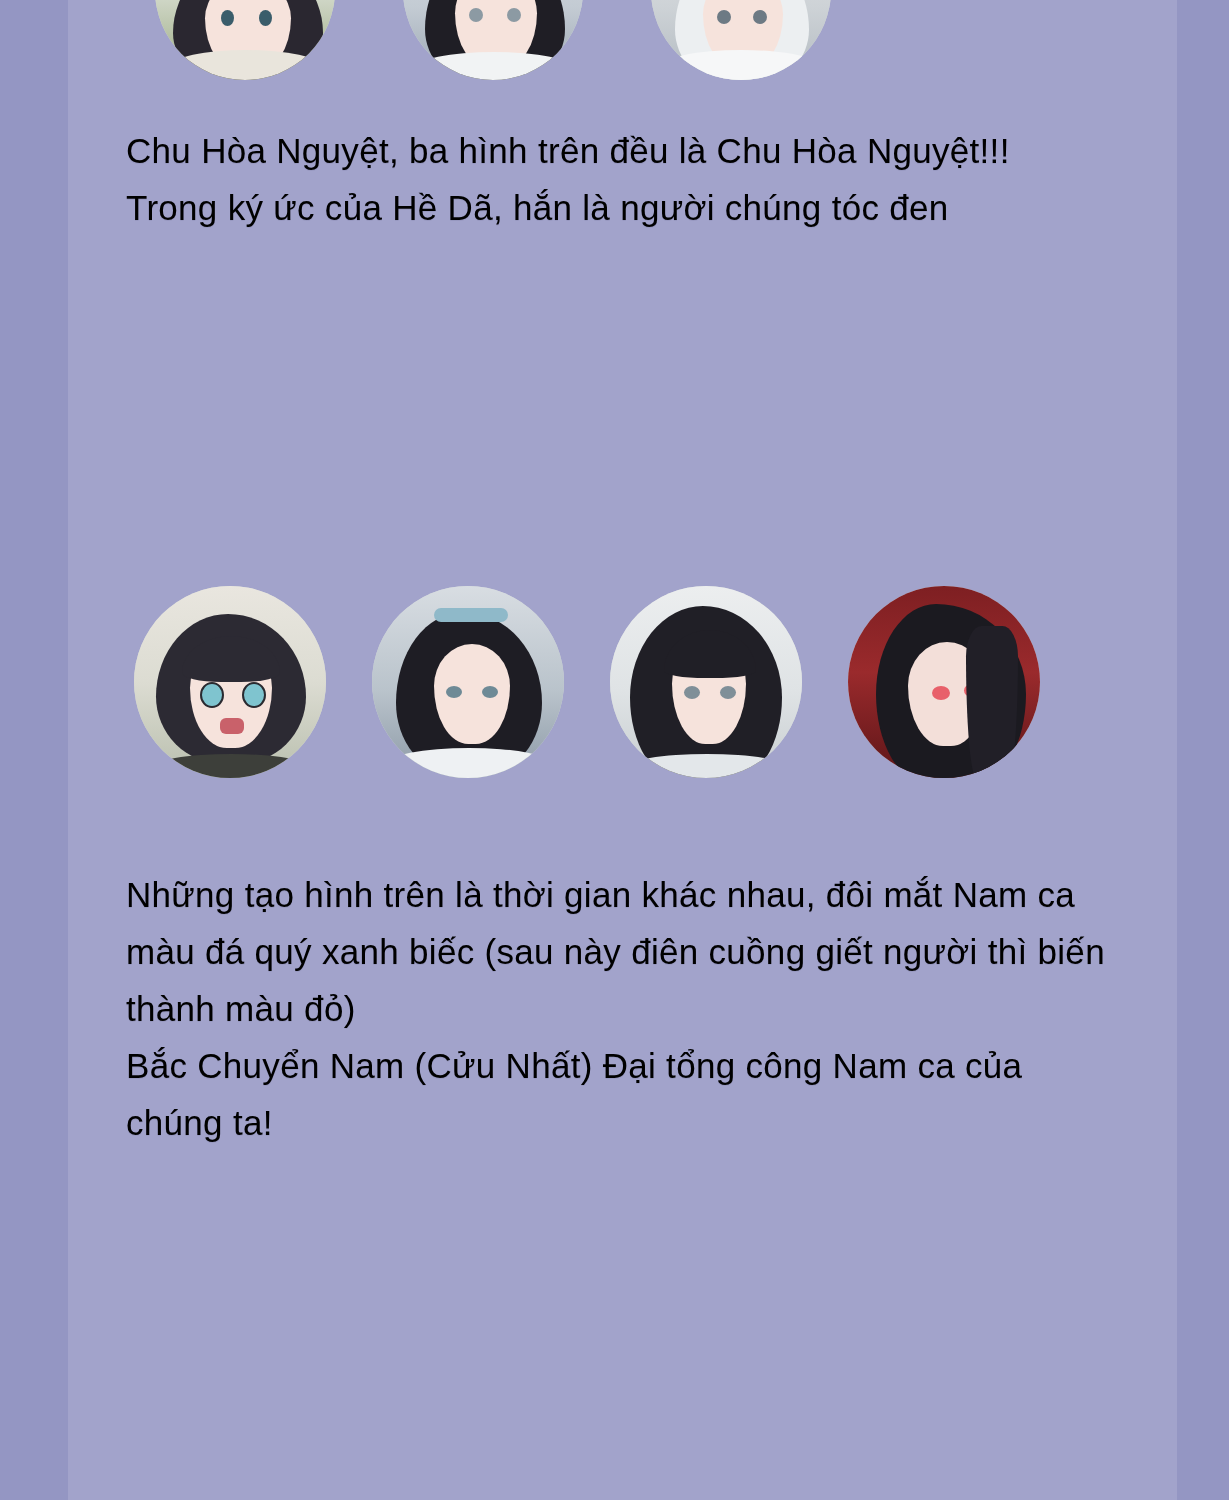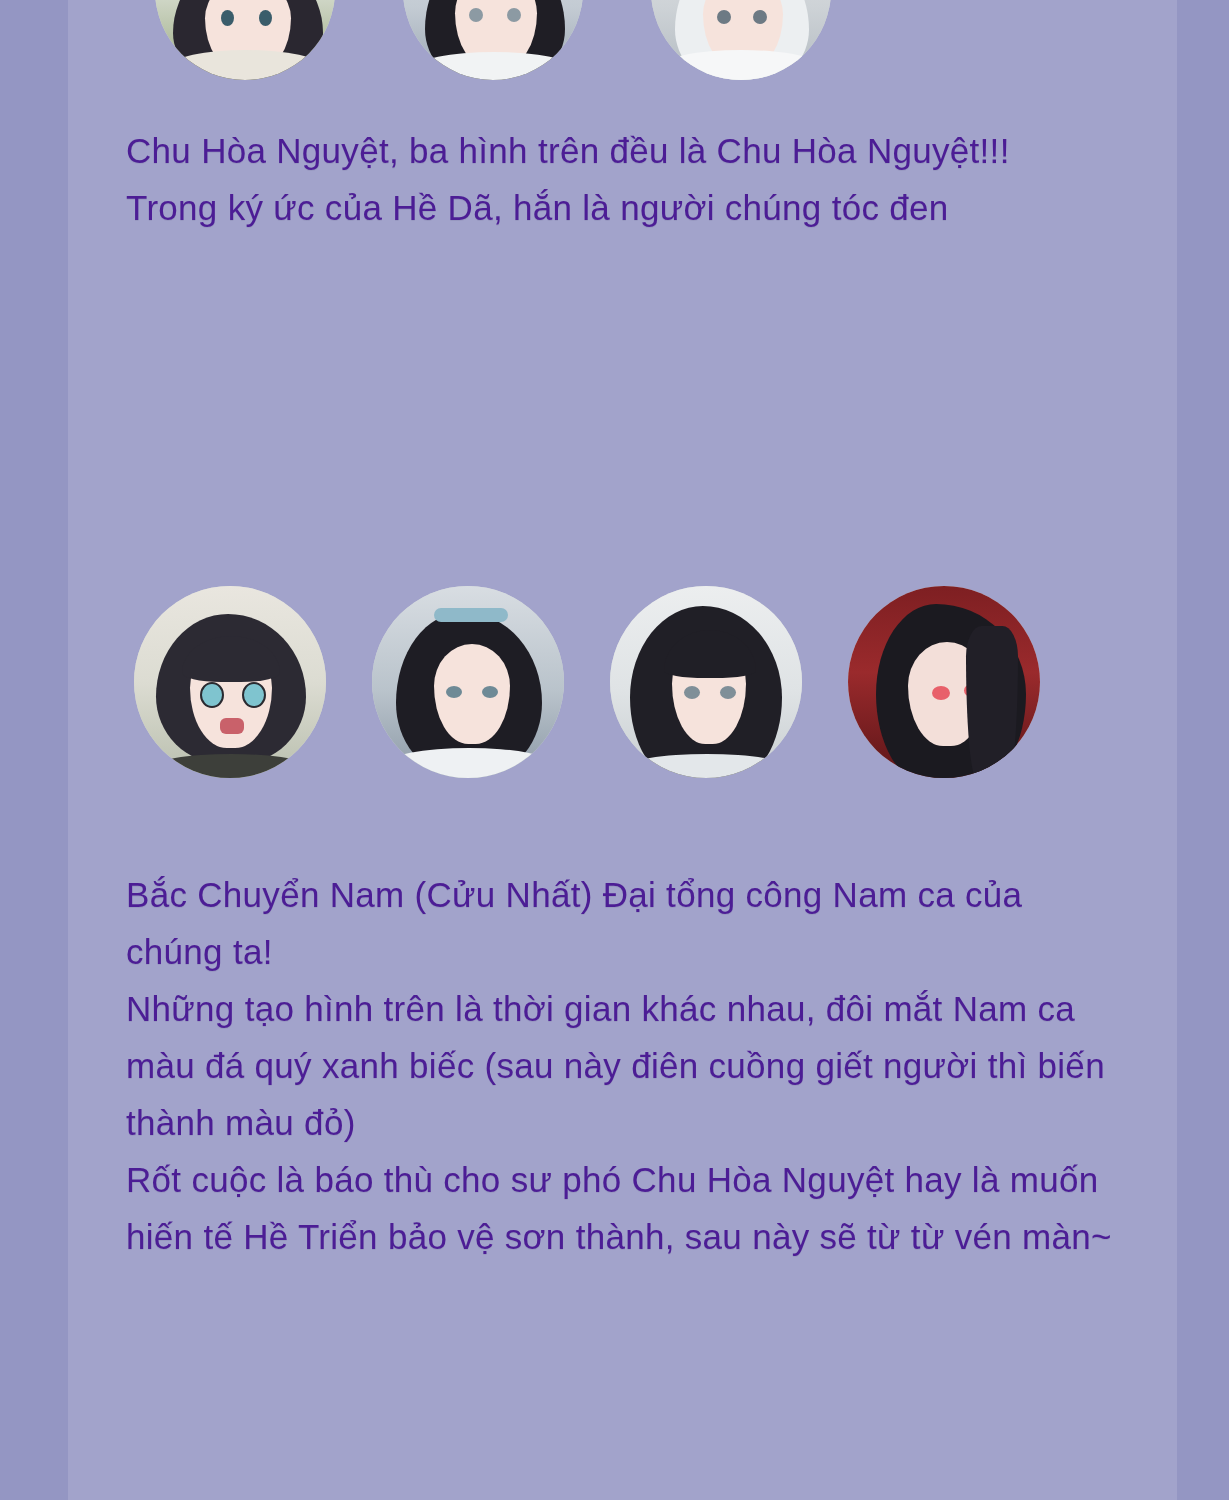--- a/index.html
+++ b/index.html
@@ -61,21 +61,21 @@
     background: #cfd3d6;
     flex: 0 0 auto;
   }
   .avatar.cut-top {
     border-radius: 50%;
   }
 
   
   .text-block {
     position: absolute;
-    color: #4c1d95;
+    color: #000000;
     font-size: 35px;
     line-height: 57px;
     letter-spacing: 0.3px;
     text-shadow: 0 1px 0 rgba(120,120,160,0.25);
     font-family: "Liberation Sans", sans-serif;
   }
   .text-block .line {
     white-space: nowrap;
   }
   .text-block .line.wrap {
@@ -200,19 +200,18 @@
       <div class="bg"></div>
       <div class="hair" style="left:28px;top:18px;width:150px;height:180px;background:#1b1a20;border-radius:40% 60% 35% 35% / 50% 50% 50% 50%;"></div>
       <div class="face" style="left:60px;top:56px;width:78px;height:104px;background:#f3dfd9;"></div>
       <div class="eye" style="left:84px;top:100px;width:18px;height:14px;background:#e8606a;"></div>
       <div class="eye" style="left:116px;top:98px;width:14px;height:13px;background:#e8606a;"></div>
       <div class="hair" style="left:118px;top:40px;width:52px;height:152px;background:#211f27;border-radius:30% 30% 20% 20% / 20% 20% 80% 80%;"></div>
     </div>
   </div>
 
   <div class="text-block" style="left:126px; top:866px; width:1000px;">
+    <div class="line wrap">Những tạo hình trên là thời gian khác nhau, đôi mắt Nam ca màu đá quý xanh biếc (sau này điên cuồng giết người thì biến thành màu đỏ)</div>
     <div class="line wrap">Bắc Chuyển Nam (Cửu Nhất) Đại tổng công Nam ca của chúng ta!</div>
-    <div class="line wrap">Những tạo hình trên là thời gian khác nhau, đôi mắt Nam ca màu đá quý xanh biếc (sau này điên cuồng giết người thì biến thành màu đỏ)</div>
-    <div class="line wrap">Rốt cuộc là báo thù cho sư phó Chu Hòa Nguyệt hay là muốn hiến tế Hề Triển bảo vệ sơn thành, sau này sẽ từ từ vén màn~</div>
   </div>
 
   <div class="bottom-strip"></div>
 </div>
 
 </body></html>

